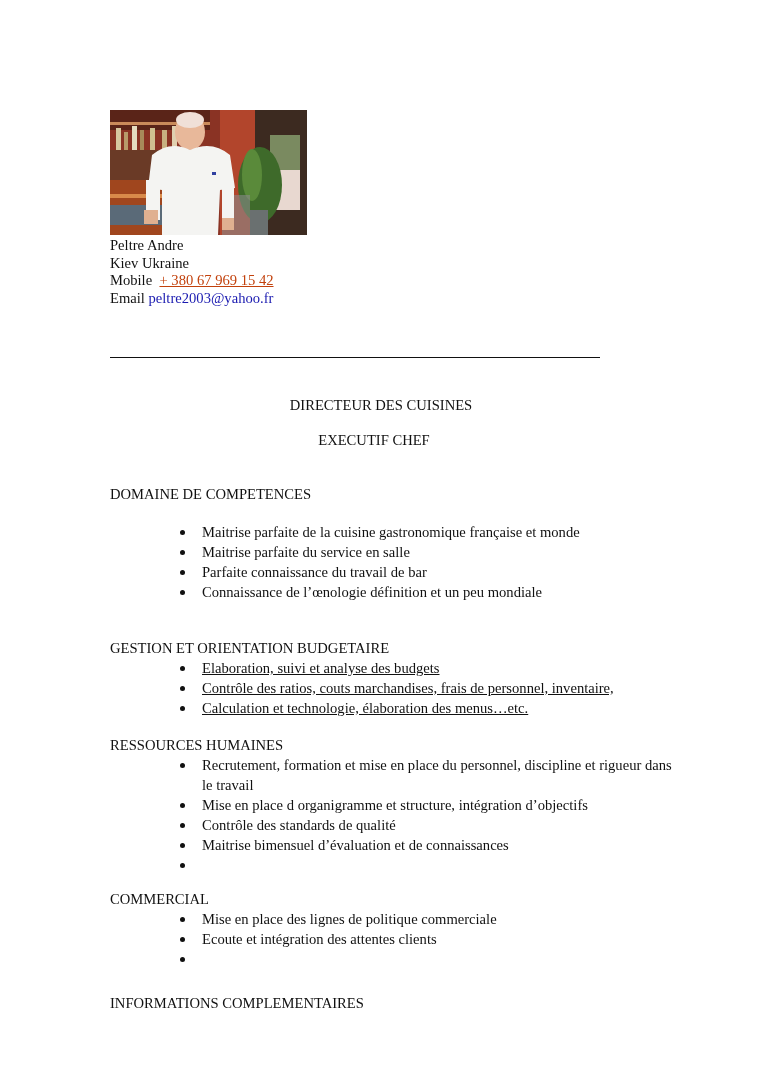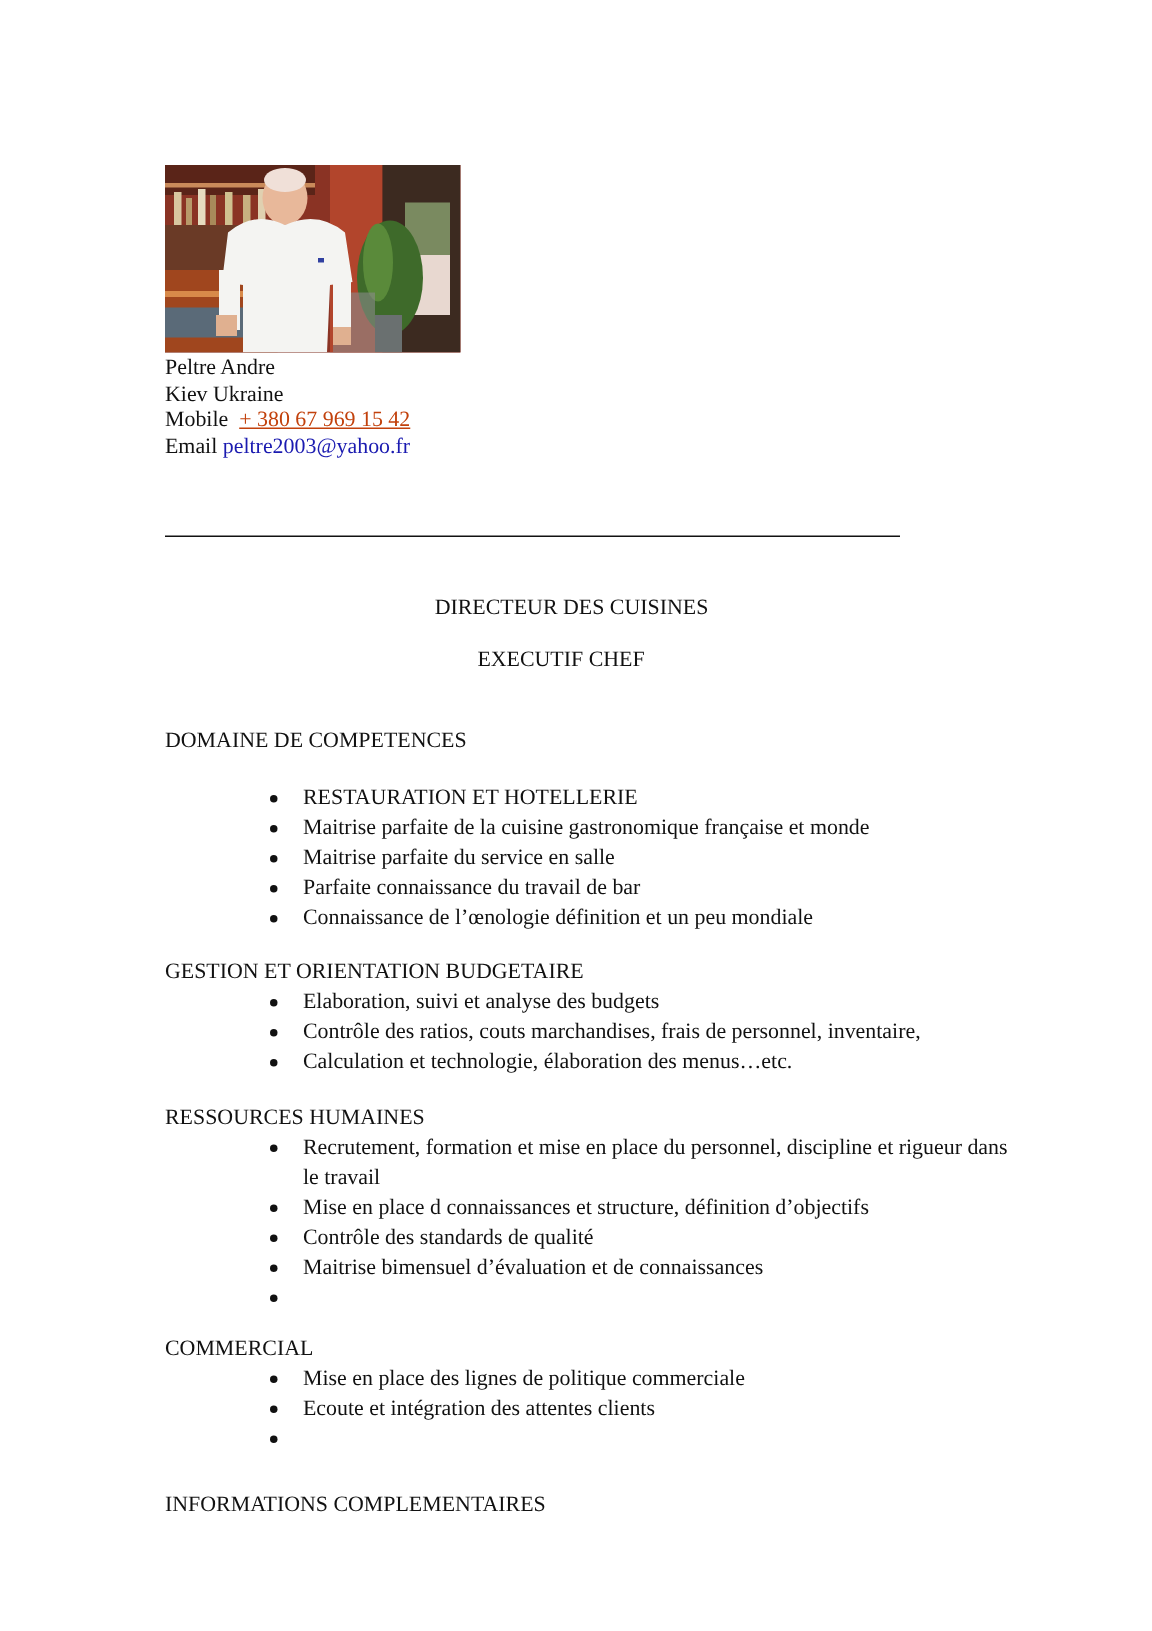--- a/index.html
+++ b/index.html
@@ -137,38 +137,37 @@
     </div>
   </div>
 
   <div class="rule"></div>
 
   <div class="title1">DIRECTEUR DES CUISINES</div>
   <div class="title2">EXECUTIF CHEF</div>
 
   <div class="section-heading" style="top:486px;">DOMAINE DE COMPETENCES</div>
   <ul class="bullets" style="top:522px;">
-    <li><span class="dot"></span><span>RESTAURATION ET HOTELLERIE</span></li>
     <li><span class="dot"></span><span>Maitrise parfaite de la cuisine gastronomique française et monde</span></li>
     <li><span class="dot"></span><span>Maitrise parfaite du service en salle</span></li>
     <li><span class="dot"></span><span>Parfaite connaissance du travail de bar</span></li>
     <li><span class="dot"></span><span>Connaissance de l’œnologie définition et un peu mondiale</span></li>
   </ul>
 
   <div class="section-heading" style="top:640px;">GESTION ET ORIENTATION BUDGETAIRE</div>
-  <ul class="bullets" style="top:658px;">
+  <ul class="bullets" style="top:658px;text-decoration:underline;">
     <li><span class="dot"></span><span>Elaboration, suivi et analyse des budgets</span></li>
     <li><span class="dot"></span><span>Contrôle des ratios, couts marchandises, frais de personnel, inventaire,</span></li>
     <li><span class="dot"></span><span>Calculation et technologie, élaboration des menus…etc.</span></li>
   </ul>
 
   <div class="section-heading" style="top:737px;">RESSOURCES HUMAINES</div>
   <ul class="bullets" style="top:755px;">
     <li><span class="dot"></span><span>Recrutement, formation et mise en place du personnel, discipline et rigueur dans le travail</span></li>
-    <li><span class="dot"></span><span>Mise en place d connaissances et structure, définition d’objectifs</span></li>
+    <li><span class="dot"></span><span>Mise en place d organigramme et structure, intégration d’objectifs</span></li>
     <li><span class="dot"></span><span>Contrôle des standards de qualité</span></li>
     <li><span class="dot"></span><span>Maitrise bimensuel d’évaluation et de connaissances</span></li>
     <li><span class="dot"></span></li>
   </ul>
 
   <div class="section-heading" style="top:891px;">COMMERCIAL</div>
   <ul class="bullets" style="top:909px;">
     <li><span class="dot"></span><span>Mise en place des lignes de politique commerciale</span></li>
     <li><span class="dot"></span><span>Ecoute et intégration des attentes clients</span></li>
     <li><span class="dot"></span></li>

